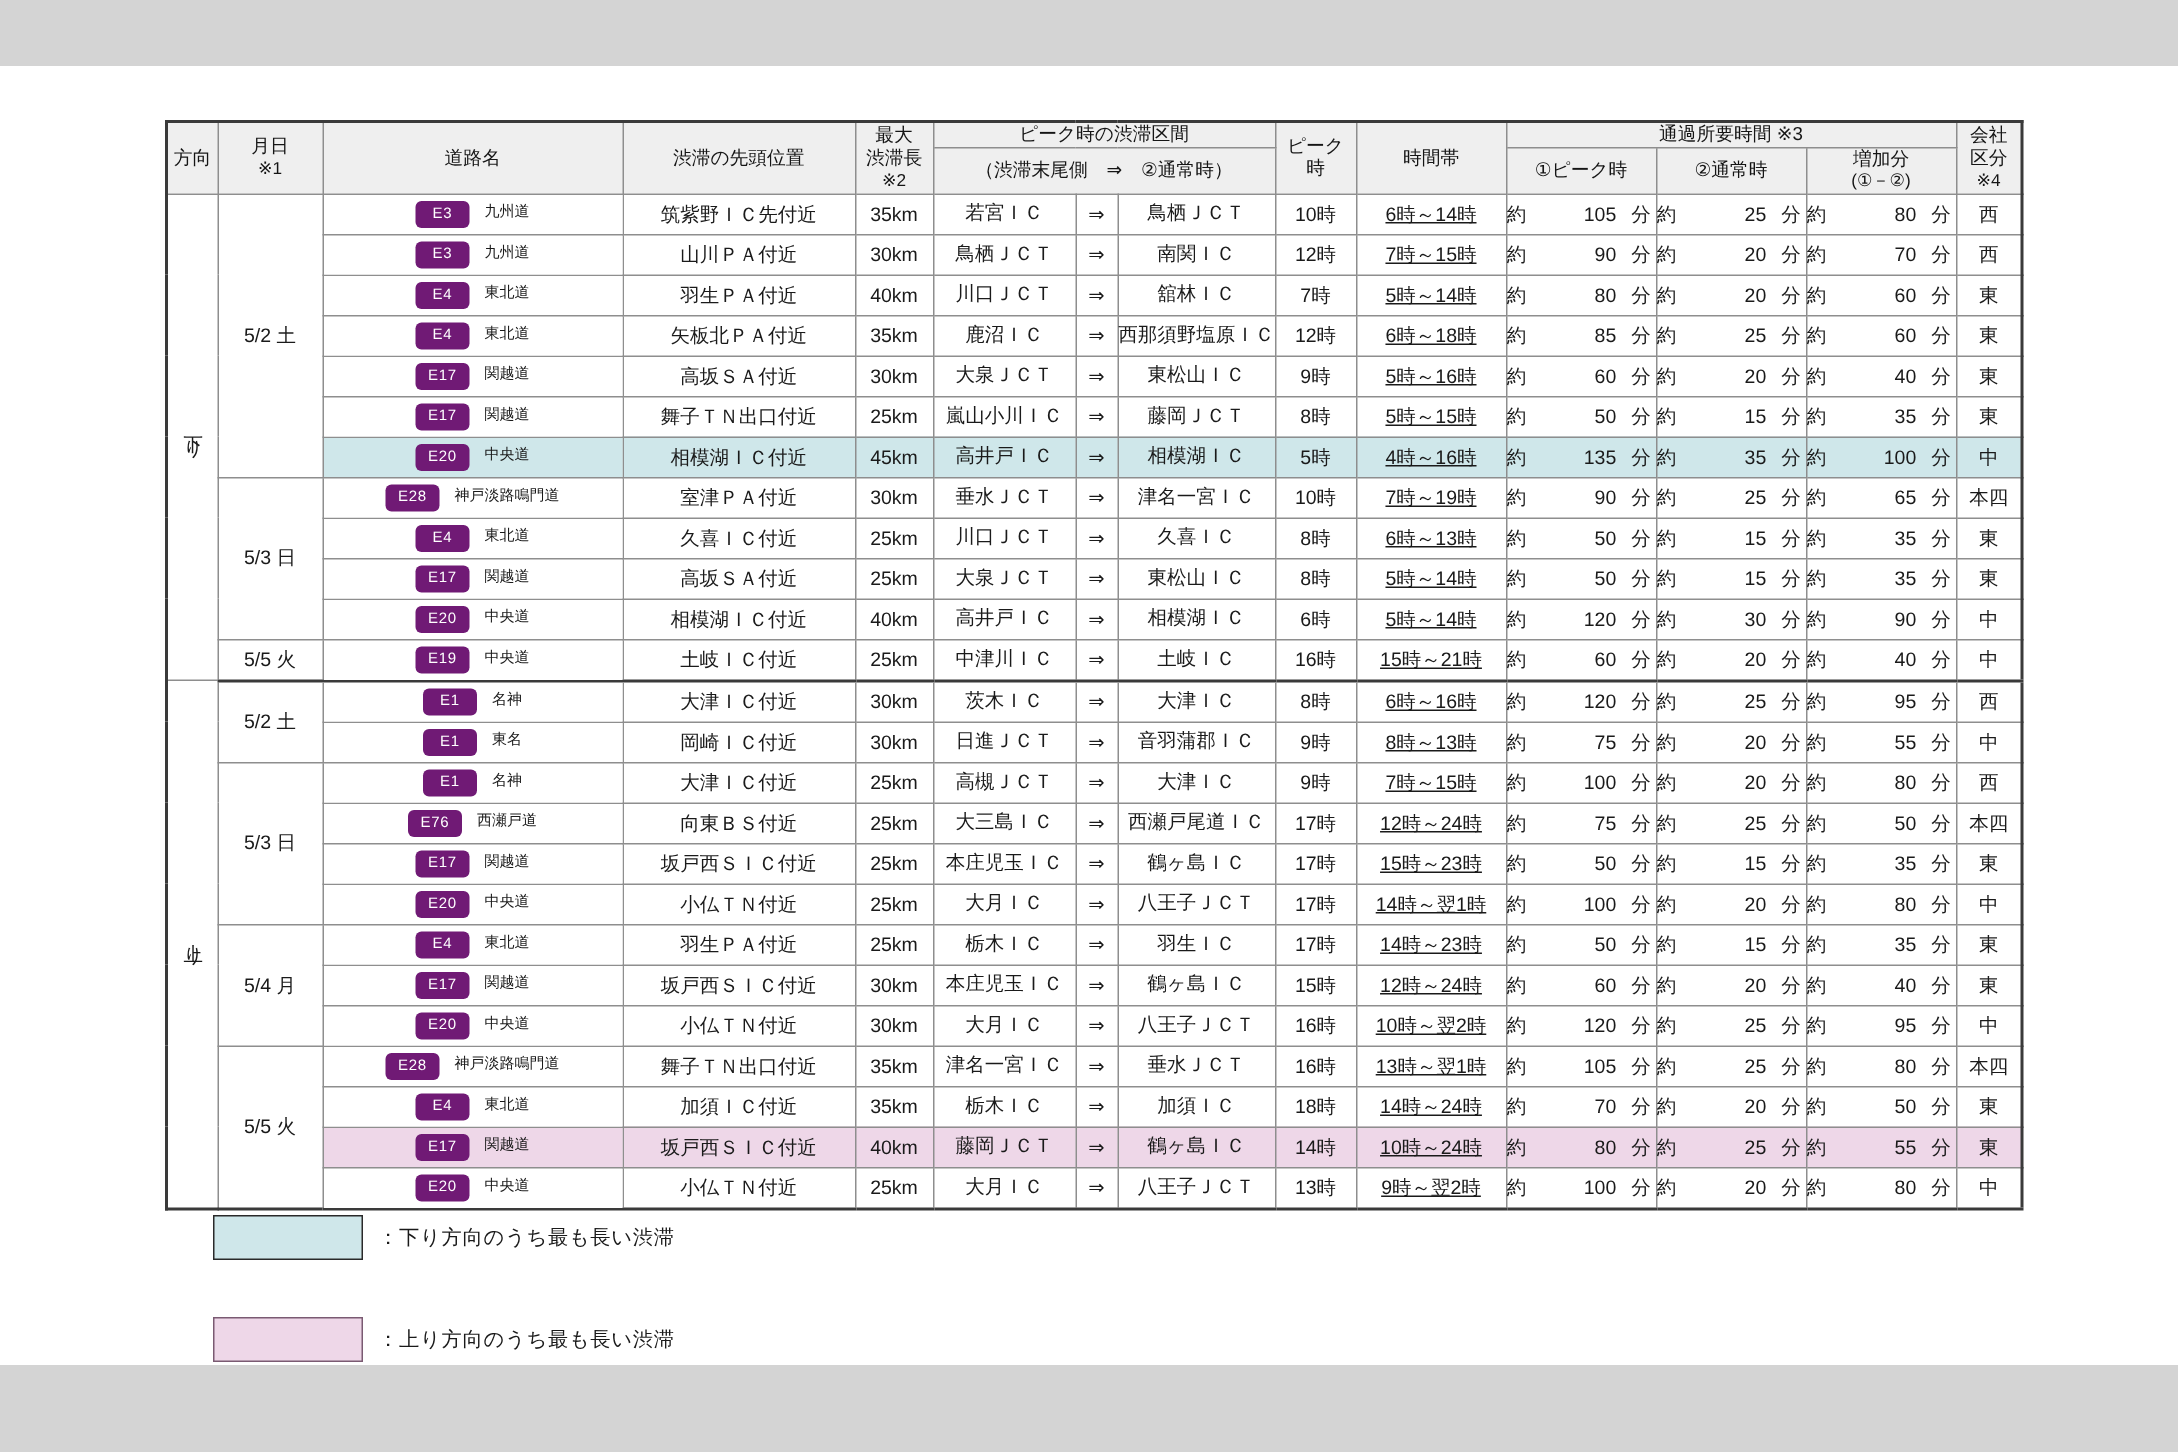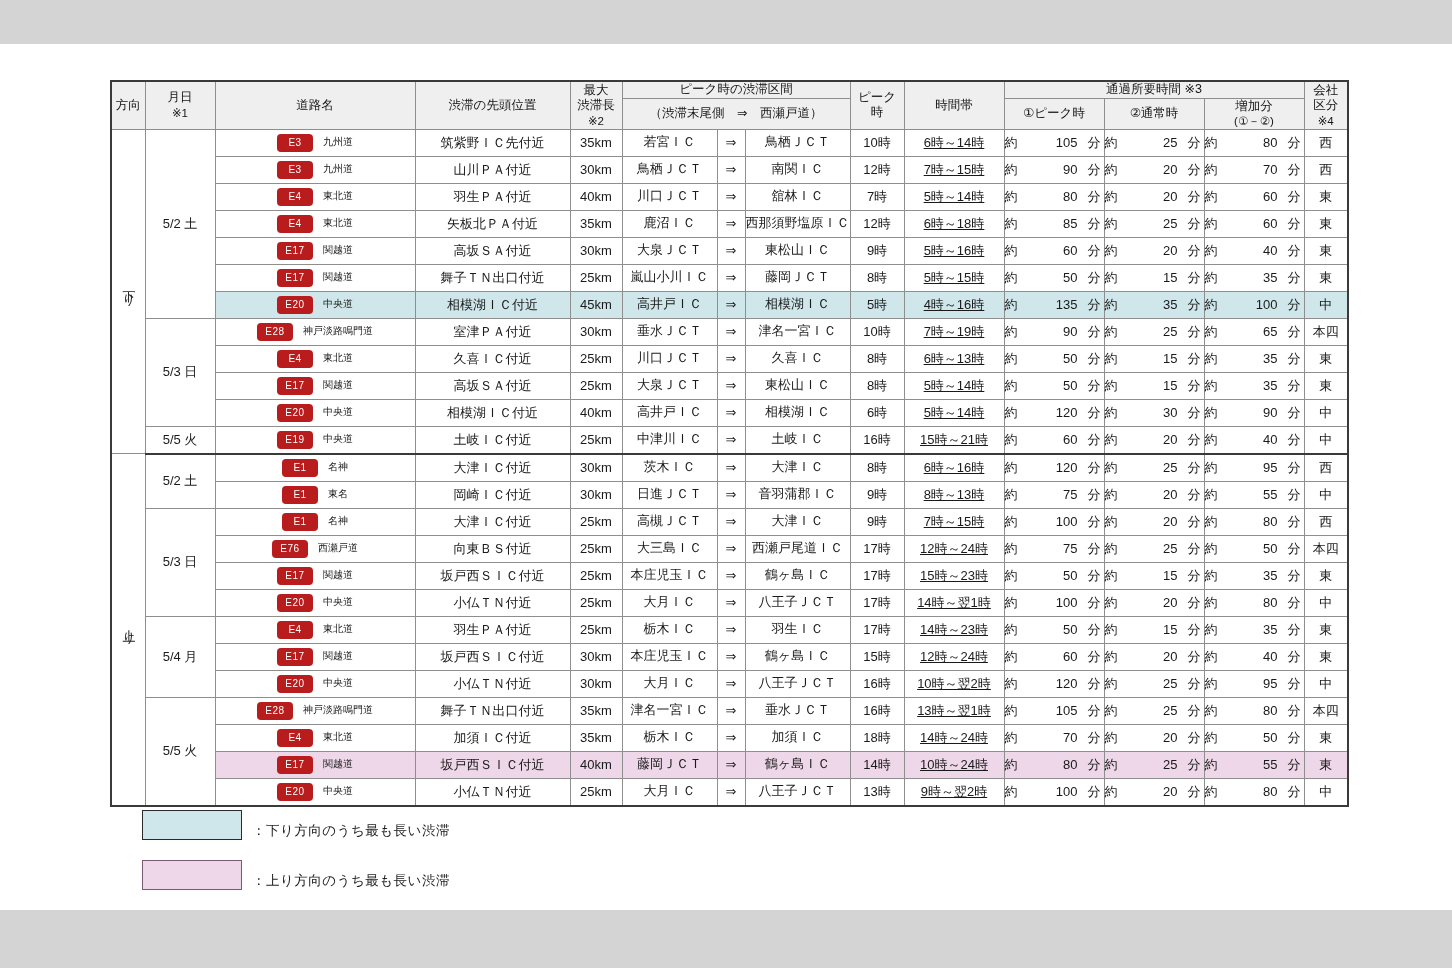--- a/index.html
+++ b/index.html
@@ -99,21 +99,21 @@
     text-align: left;
     padding-left: 6px;
     position: relative;
     height: 26px;
   }
   .badge {
     display: inline-block;
     width: 36px;
     height: 18px;
     line-height: 18px;
-    background: #b91c1c;
+    background: #701a75;
     color: #ffffff;
     font-size: 10px;
     border-radius: 4px;
     text-align: center;
     letter-spacing: 0.5px;
     vertical-align: middle;
     margin-right: 10px;
   }
   .roadname {
     display: inline-block;
@@ -152,31 +152,31 @@
   tr.grp-end > td { border-bottom: 1px solid #8e8e8e; }
   tr.dir-end > td { border-bottom: 2px solid #3a3a3a; }
 
   
   .legend {
     position: absolute;
     left: 142px;
     font-size: 13px;
     color: #1a1a1a;
   }
-  .legend-row { display: flex; align-items: flex-end; }
+  .legend-row { display: flex; align-items: center; }
   .swatch {
     width: 98px; height: 28px;
     border: 1px solid #4a4a4a;
     margin-right: 10px;
   }
   .swatch.blue { background: #cfe7ea; border-color: #2a2a2a; }
   .swatch.pink { background: #eed7e8; border-color: #7a5a72; }
   .legend-text { font-size: 13.5px; letter-spacing: 0.5px; }
   #legend1 { top: 766px; }
-  #legend2 { top: 816px; }
+  #legend2 { top: 834px; }
 </style>
 </head>
 <body>
 
 <div class="band-top"></div>
 <div class="band-bottom"></div>
 
 <div class="page">
 
   <table class="traffic">
@@ -217,21 +217,21 @@
         </td>
         <td rowspan="2">時間帯</td>
         <td colspan="3">通過所要時間 ※3</td>
         <td rowspan="2">
           <div>会社</div>
           <div>区分</div>
           <div class="h-small">※4</div>
         </td>
       </tr>
       <tr>
-        <td colspan="3" class="h-small">（渋滞末尾側　⇒　西瀬戸道）</td>
+        <td colspan="3" class="h-small">（渋滞末尾側　⇒　②通常時）</td>
         <td>①ピーク時</td>
         <td>②通常時</td>
         <td>
           <div>増加分</div>
           <div class="h-small">(①－②)</div>
         </td>
       </tr>
     </thead>
     <tbody id="tbody">
         <tr>

